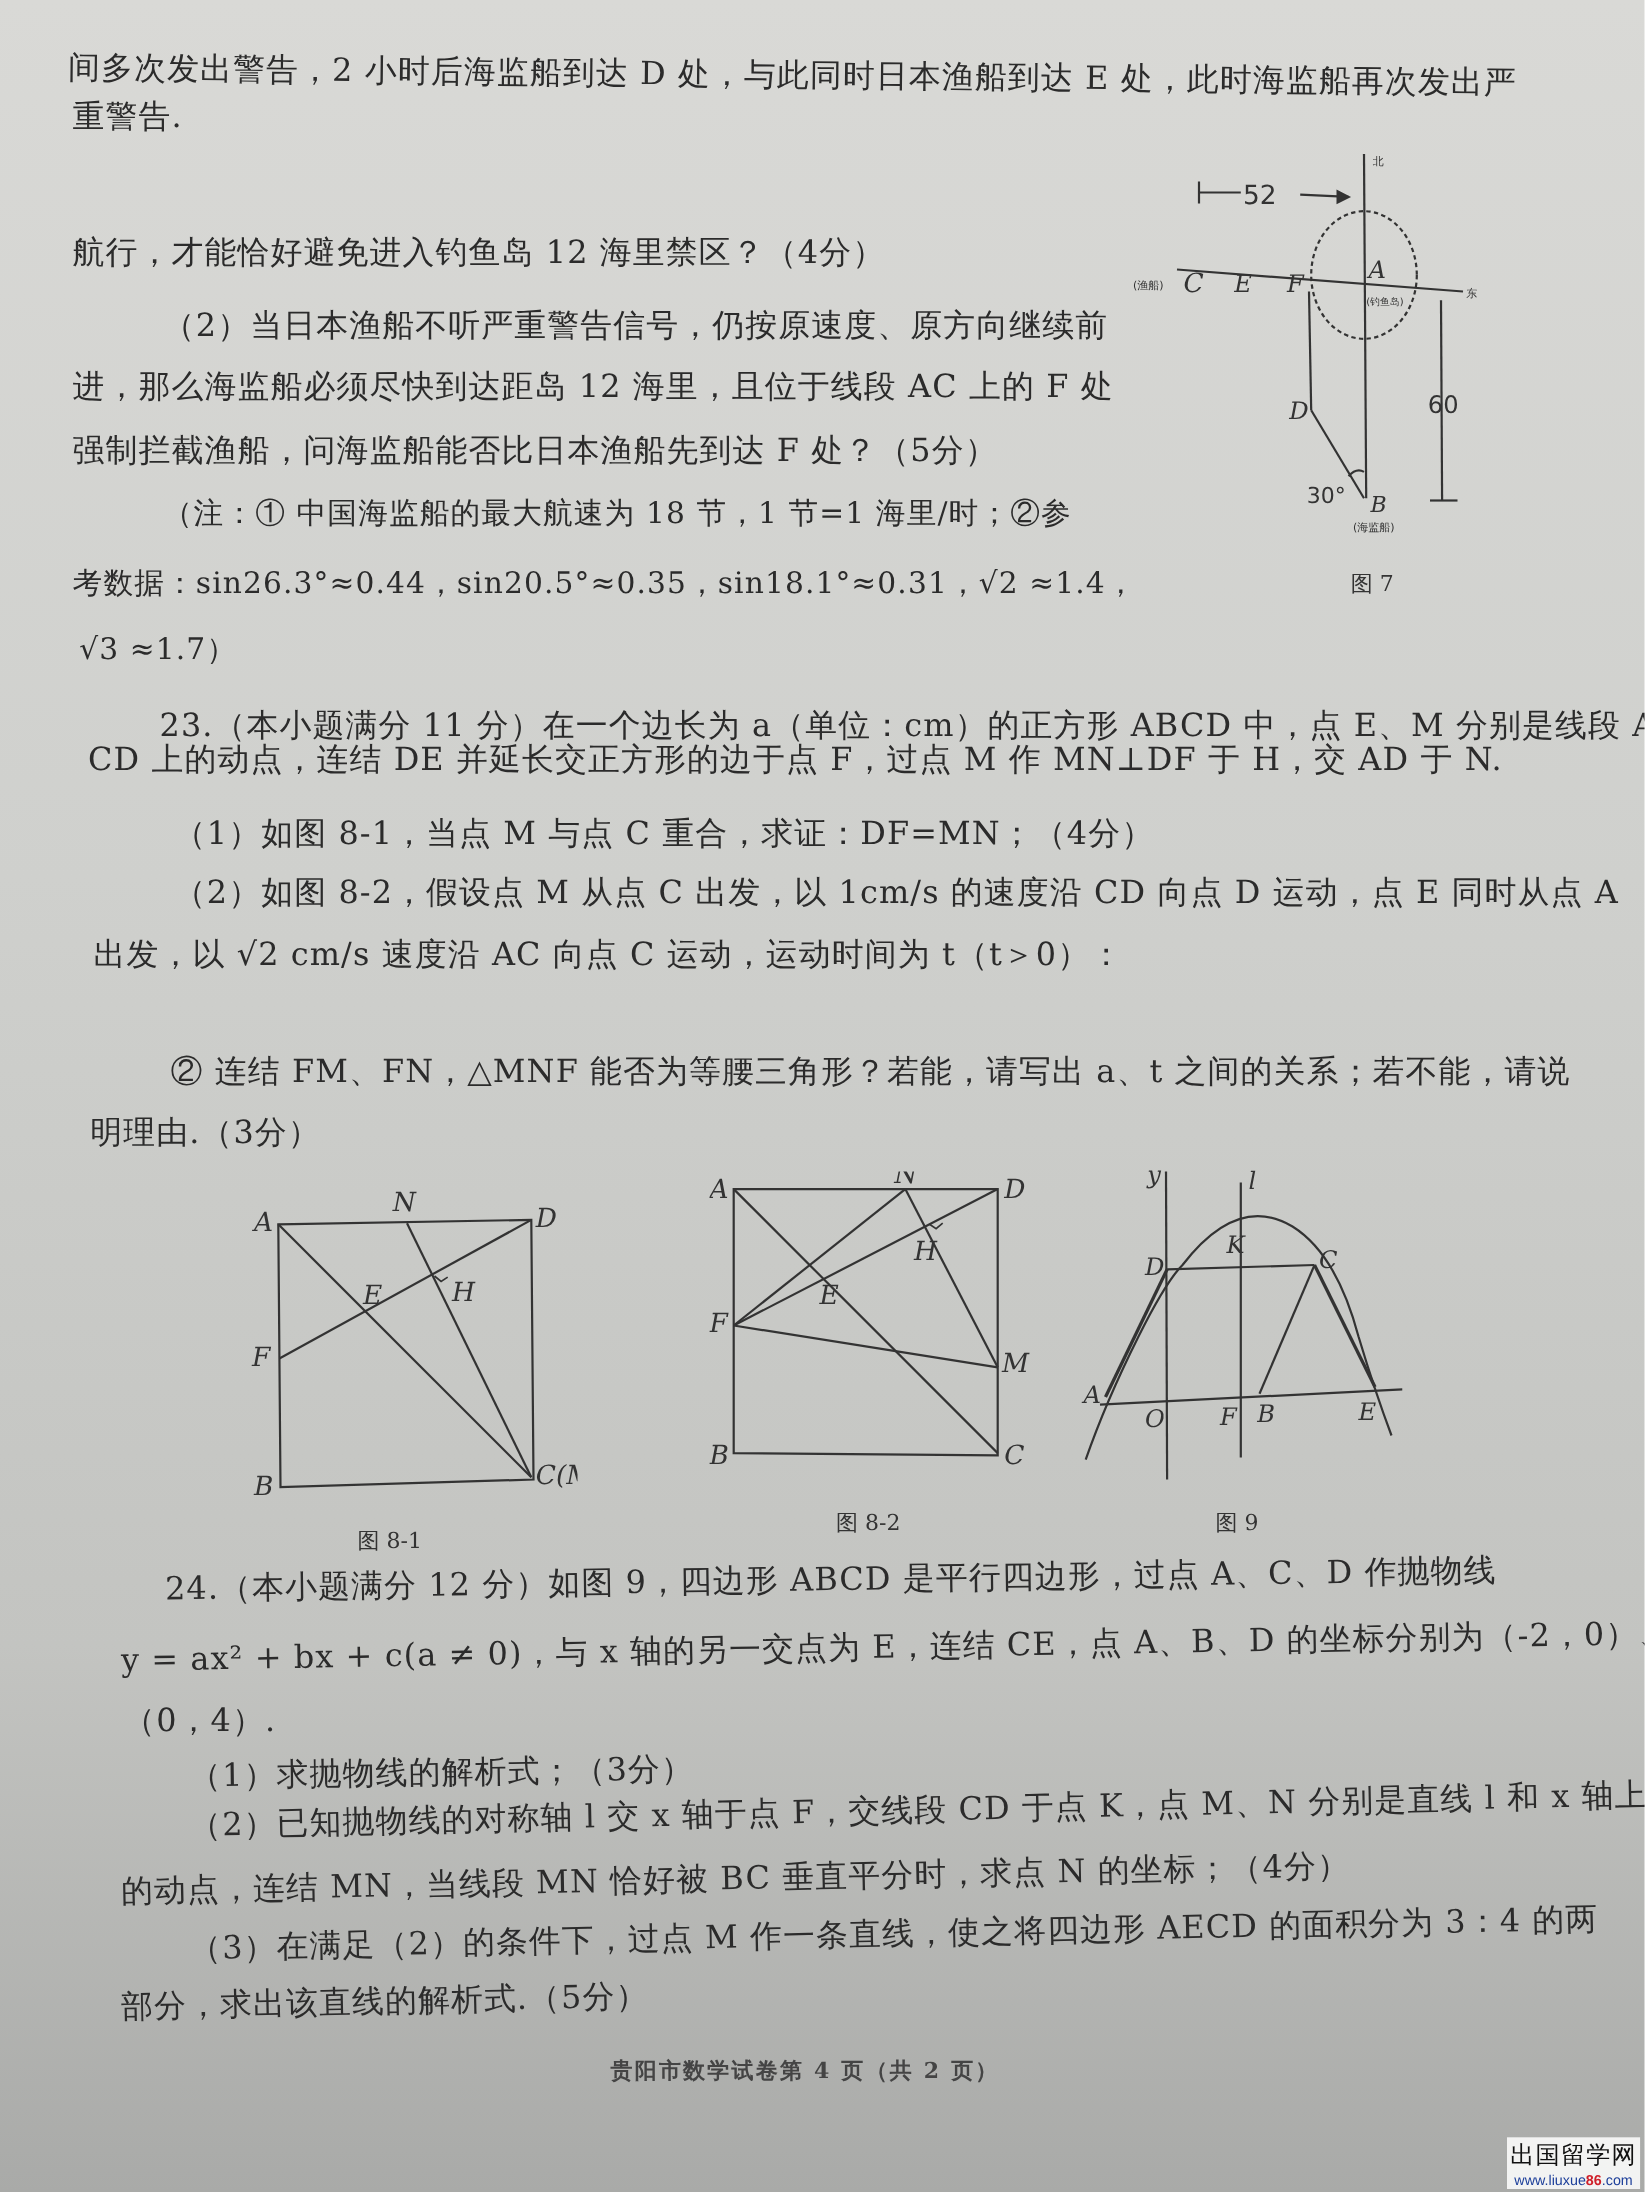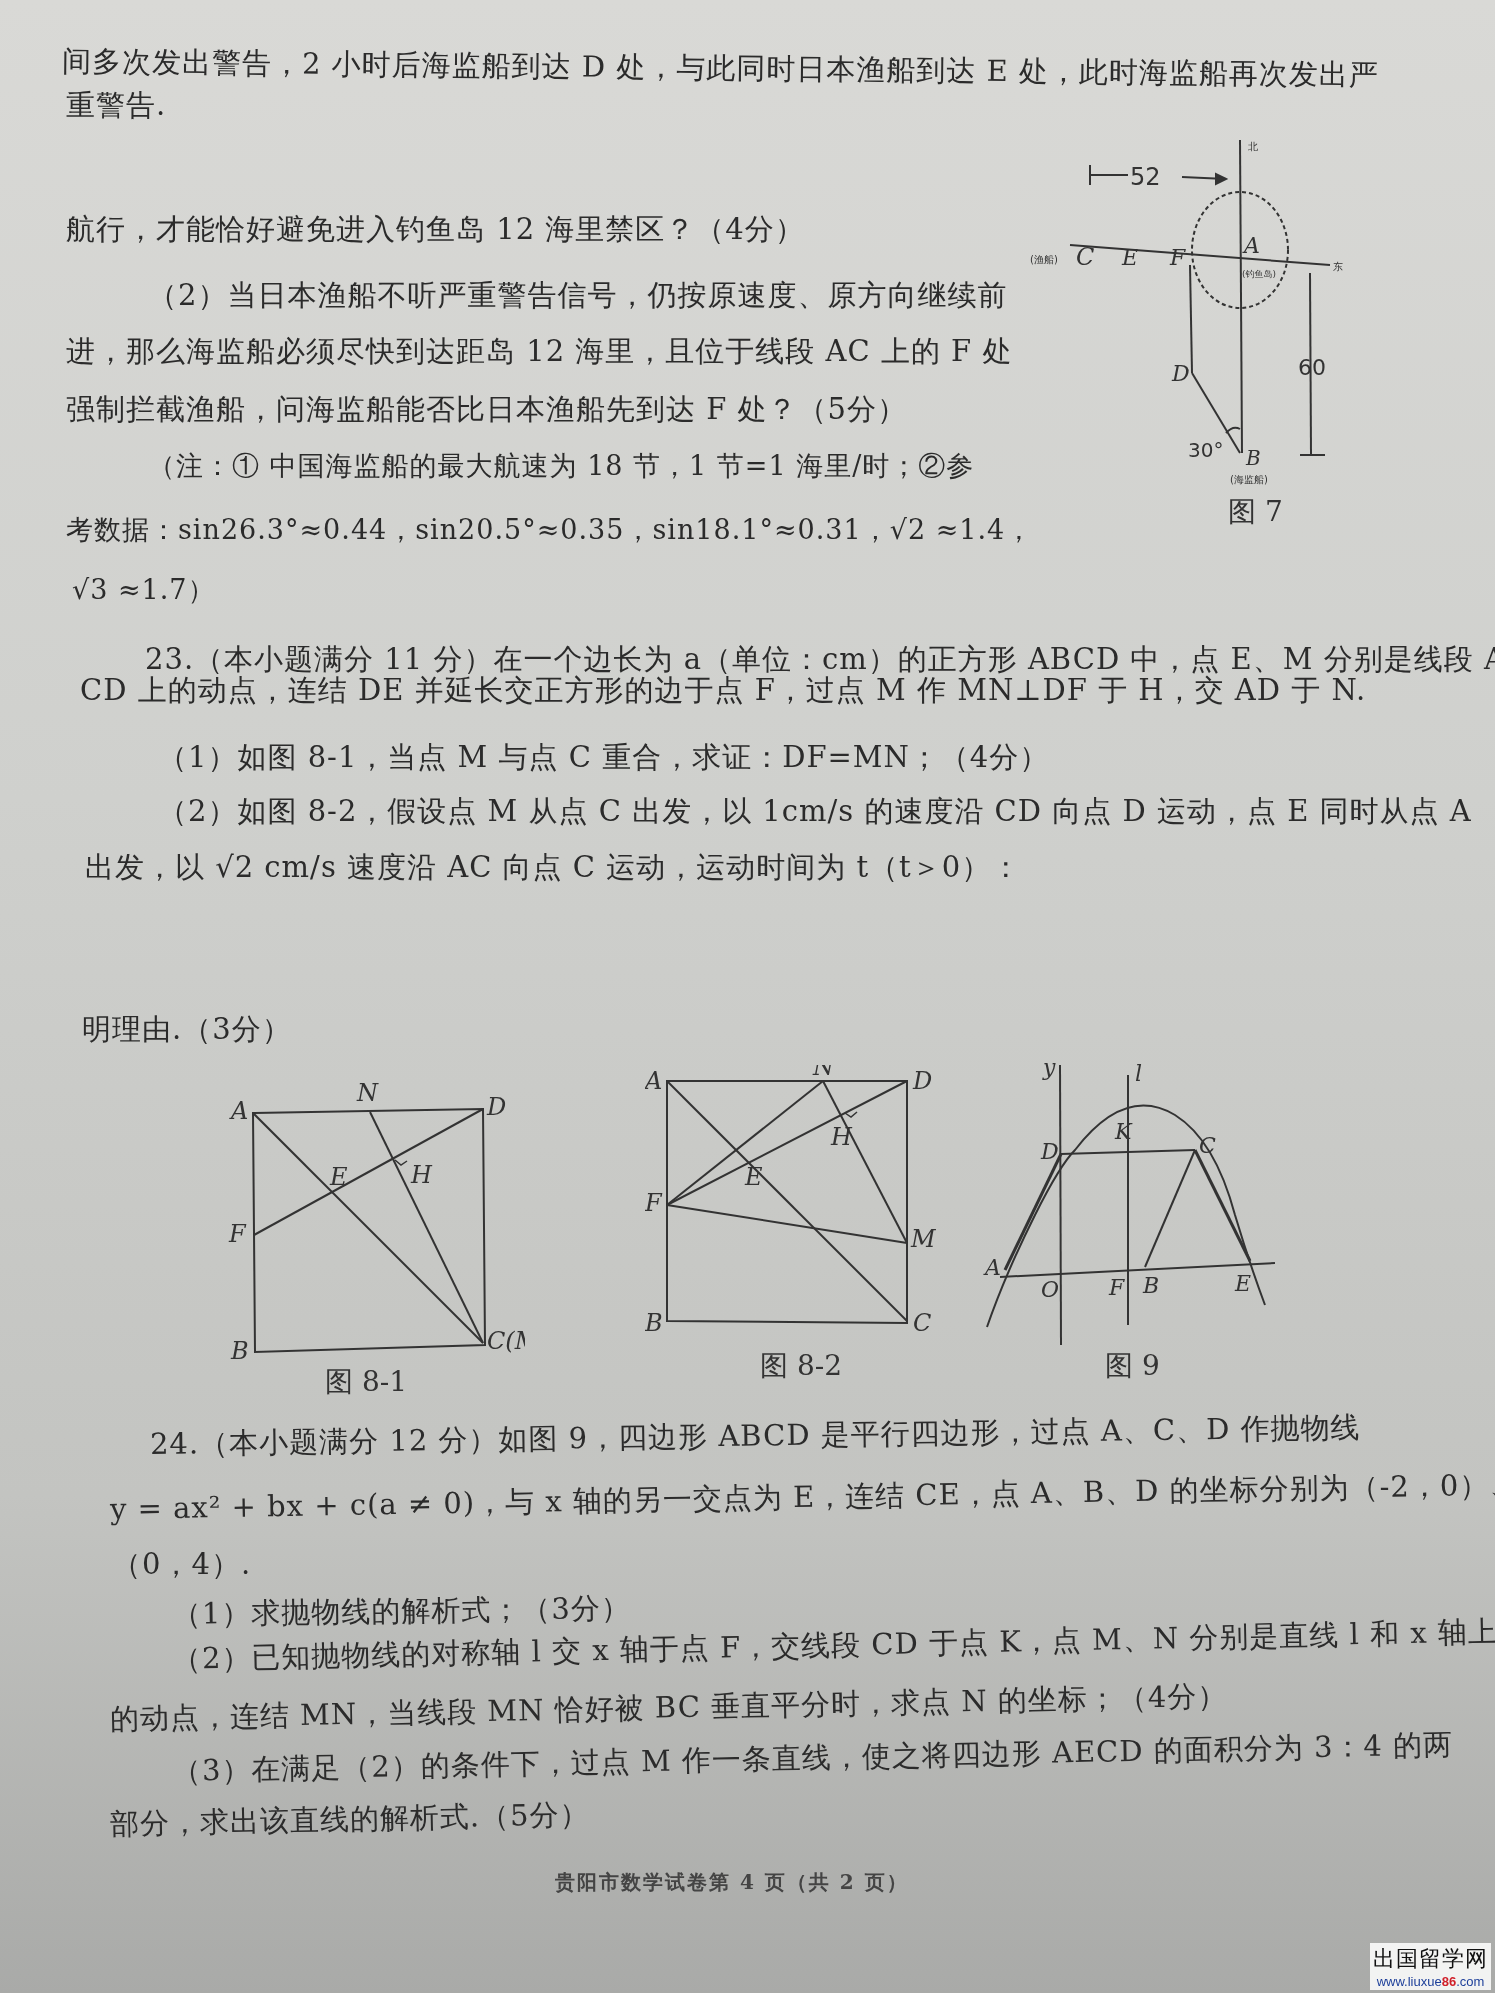--- a/index.html
+++ b/index.html
@@ -10,21 +10,21 @@
     color: #2a2a2a;
     position: relative;
   }
   .page { position: absolute; inset: 0; }
   .line {
     position: absolute; white-space: nowrap;
     font-size: 29px; letter-spacing: 1px; color: #2b2b2b;
   }
   .fig { position: absolute; }
   .fig svg { display: block; }
-  .cap { position: absolute; font-size: 28px; color: #333; white-space: nowrap; }
+  .cap { position: absolute; font-size: 20px; color: #333; white-space: nowrap; margin-top: 24px; }
   .footer { position: absolute; left: 555px; top: 1869px; font-size: 20px; color: #444; font-weight: bold; letter-spacing: 2px; }
   .wm { position: absolute; right: 4px; bottom: 3px; text-align: center; background: rgba(255,255,255,0.85); padding: 1px 3px; }
   .wm .t { font-family: "DejaVu Sans", sans-serif; font-size: 22px; font-weight: normal; color: #111; letter-spacing: 1px; }
   .wm .u { font-family: Liberation Sans, sans-serif; font-size: 13px; color: #1d3f9a; }
   .wm .u b { color: #d0202a; }
 </style>
 </head>
 <body>
 
 <div class="page">
@@ -71,20 +71,21 @@
       <text x="200" y="348" font-size="10" fill="#333" font-family="DejaVu Sans, sans-serif">(海监船)</text>
     </svg>
     <div class="cap" style="left:198px;top:358px">图 7</div>
   </div>
 
   <div class="line" style="left:145px;top:640px">23.（本小题满分 11 分）在一个边长为 a（单位：cm）的正方形 ABCD 中，点 E、M 分别是线段 AC、</div>
   <div class="line" style="left:80px;top:671px">CD 上的动点，连结 DE 并延长交正方形的边于点 F，过点 M 作 MN⊥DF 于 H，交 AD 于 N.</div>
   <div class="line" style="left:158px;top:738px">（1）如图 8-1，当点 M 与点 C 重合，求证：DF=MN；（4分）</div>
   <div class="line" style="left:158px;top:792px">（2）如图 8-2，假设点 M 从点 C 出发，以 1cm/s 的速度沿 CD 向点 D 运动，点 E 同时从点 A</div>
   <div class="line" style="left:85px;top:848px">出发，以 √2 cm/s 速度沿 AC 向点 C 运动，运动时间为 t（t＞0）：</div>
+  <div class="line" style="left:155px;top:955px">② 连结 FM、FN，△MNF 能否为等腰三角形？若能，请写出 a、t 之间的关系；若不能，请说</div>
   <div class="line" style="left:82px;top:1010px">明理由.（3分）</div>
 
   <div class="fig" style="left:225px;top:1075px">
     <svg width="300" height="290" viewBox="0 0 300 290">
       <g stroke="#333" fill="none" stroke-width="2">
         <polygon points="28,38 258,34 260,270 30,277"></polygon>
         <line x1="28" y1="38" x2="258" y2="268"></line>
         <line x1="258" y1="34" x2="29" y2="160"></line>
         <line x1="145" y1="37" x2="258" y2="268"></line>
         <polyline points="170,85 176,90 182,86" stroke-width="1.5"></polyline>

